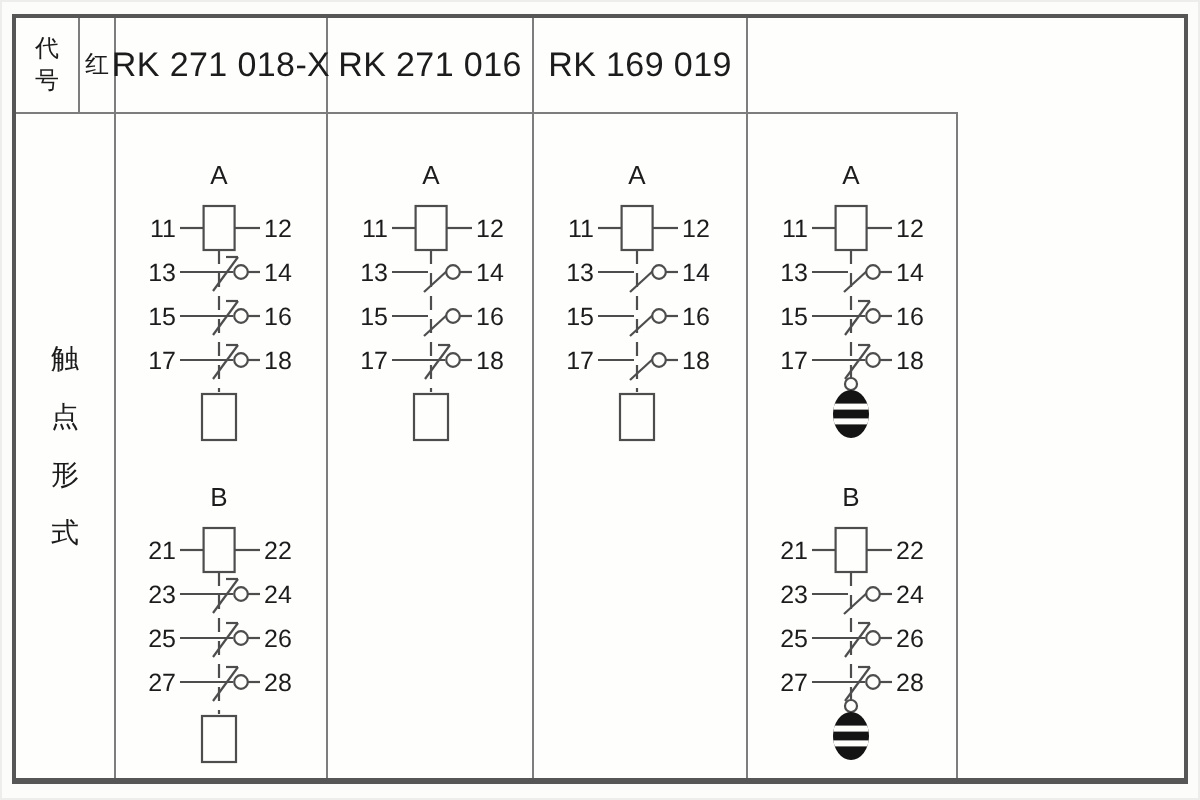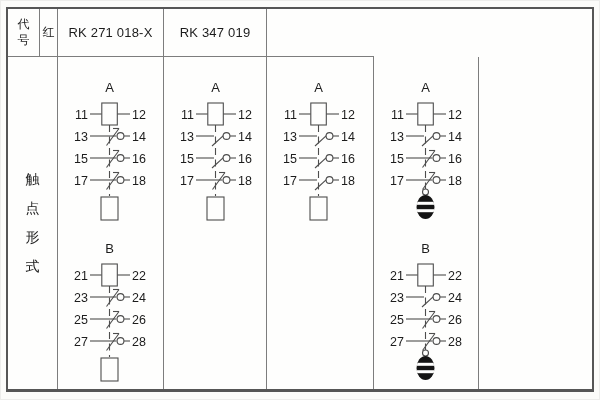--- a/index.html
+++ b/index.html
@@ -25,21 +25,21 @@
   }
   .cell{
     box-sizing:border-box;
     border-right:1px solid var(--border-inner,#7d7d7d);
     display:flex;align-items:center;justify-content:center;
   }
   .hdr{border-bottom:1px solid var(--border-inner,#7d7d7d);}
   .no-r{border-right:none;}
   .corner{flex-direction:column;font-size:12px;line-height:1.25;gap:1px;}
   .red{font-size:12px;}
-  .model{font-size:13px;letter-spacing:.2px;white-space:nowrap;}
+  .model{font-size:17px;letter-spacing:.2px;white-space:nowrap;}
   .sidecell{grid-column:1 / 3;flex-direction:column;gap:11px;font-size:14px;}
   .diagcell{align-items:flex-start;justify-content:flex-start;overflow:hidden;}
   .diagcell svg{display:block;}
   .num{font-family:"Liberation Sans","DejaVu Sans",sans-serif;font-size:12.5px;fill:var(--text,#1c1c1c);}
   .glabel{font-family:"Liberation Sans","DejaVu Sans",sans-serif;font-size:13px;fill:var(--text,#1c1c1c);}
   .sym{stroke:var(--line,#4d4d4d);stroke-width:1.1;fill:none;}
   .symf{stroke:var(--line,#4d4d4d);stroke-width:1.1;fill:#fefefd;}
   .link{stroke:var(--line,#4d4d4d);stroke-width:1.1;stroke-dasharray:7 4.5;fill:none;}
 </style>
 </head>
@@ -52,21 +52,24 @@
       <span>代</span>
       <span>号</span>
     </div>
     <div class="cell hdr red">
       <span>红</span>
     </div>
     <div class="cell hdr model">
       <span>RK 271 018-X</span>
     </div>
     <div class="cell hdr model">
-      <span>RK 347 019</span>
+      <span>RK 271 016</span>
+    </div>
+    <div class="cell hdr model">
+      <span>RK 169 019</span>
     </div>
     <div class="cell hdr no-r">
       <span></span>
     </div>
 
     <div class="cell sidecell">
       <span>触</span>
       <span>点</span>
       <span>形</span>
       <span>式</span>

